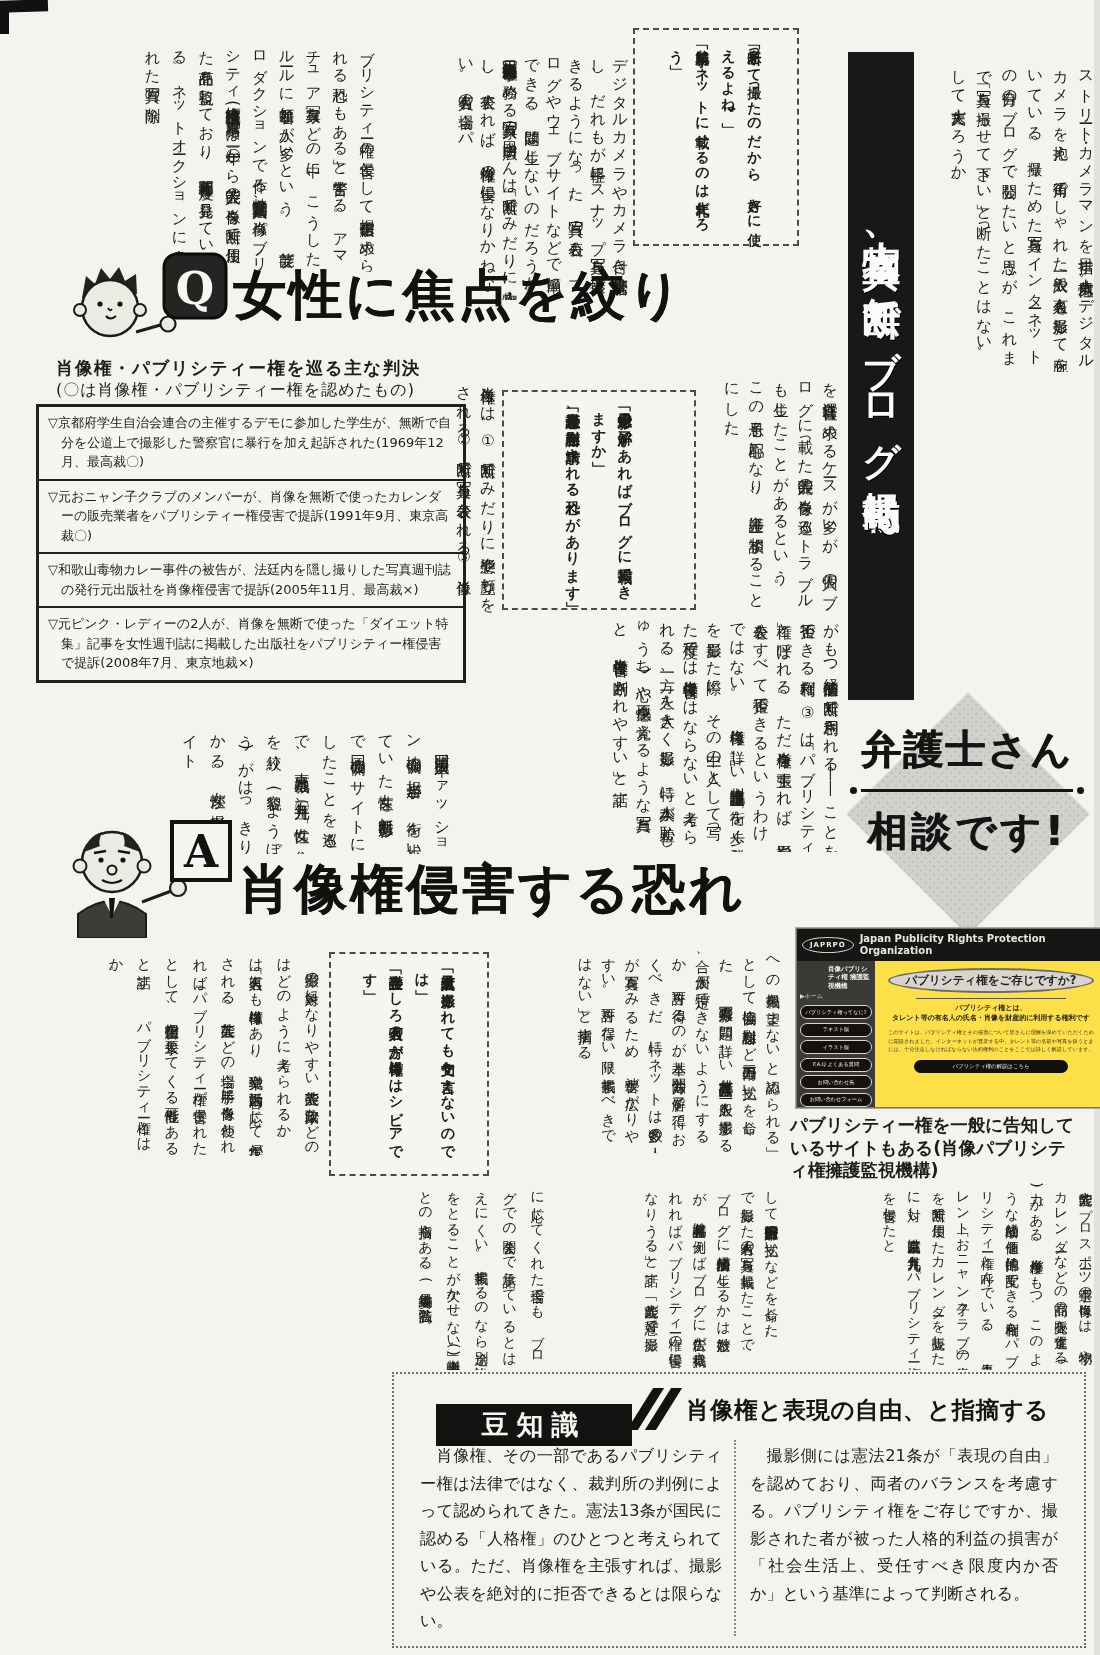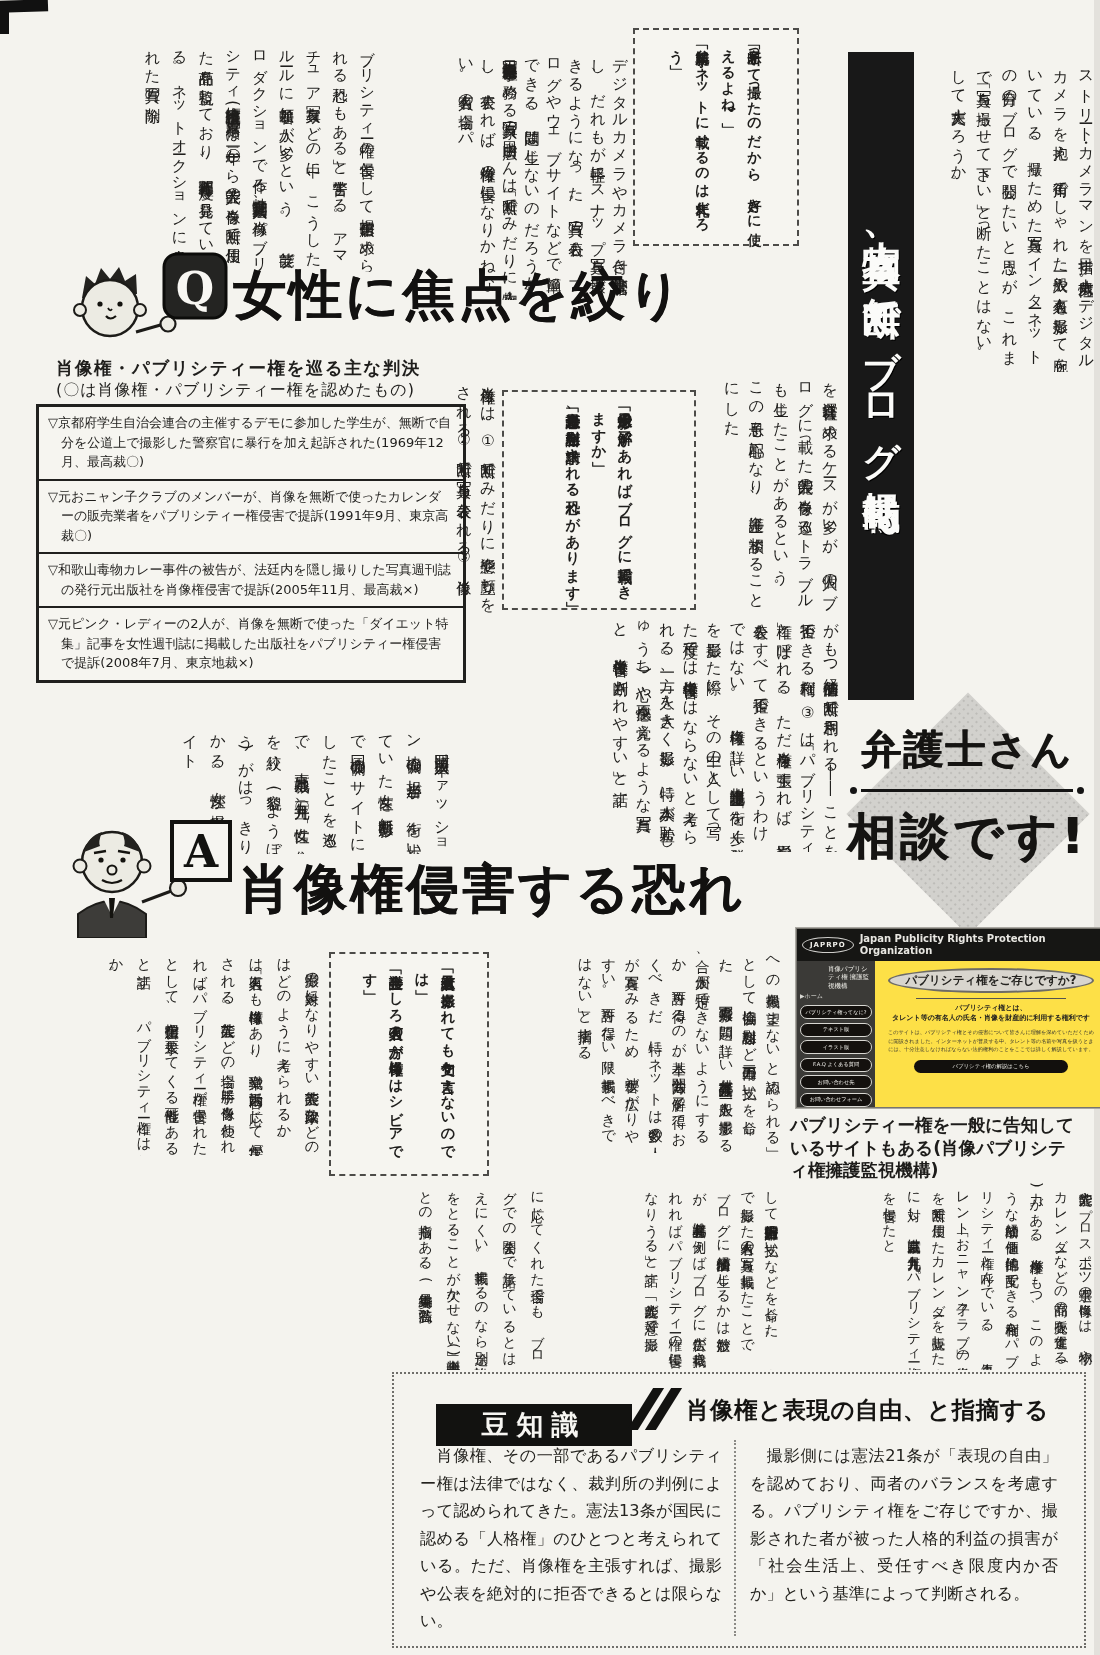--- a/index.html
+++ b/index.html
@@ -26,21 +26,21 @@
       transform:rotate(45deg);}
   .logo-line{display:flex;align-items:center;justify-content:center;gap:4px;}
   .logo-line .dot{width:7px;height:7px;background:#141414;border-radius:50%;}
   .logo-line .rule{flex:1;border-top:3px solid #141414;}
   .mini-site{position:absolute;border:1px solid #77756f;background:#ccc9c2;box-shadow:0 0 0 1px #aaa8a2;overflow:hidden;font-family:"DejaVu Sans",sans-serif;margin-left:8px;}
   .ms-header{height:32px;background:#161614;display:flex;align-items:center;padding:0 5px;gap:6px;}
   .ms-logo{border:1px solid #cfcecb;border-radius:50%;color:#f2f1ec;font-size:7px;font-weight:bold;
            padding:3px 7px;letter-spacing:1px;}
   .ms-org{color:#e8e7e2;font-size:10px;font-weight:bold;line-height:1.25;}
   .ms-side{position:absolute;left:0;top:32px;bottom:0;width:78px;background:#3b3a37;padding:4px 3px;box-sizing:border-box;}
-  .ms-side .org2{color:#f1f0ea;font-size:6.5px;font-weight:normal;line-height:1.3;margin-bottom:2px;padding-left:28px;}
+  .ms-side .org2{color:#f1f0ea;font-size:6.5px;font-weight:bold;line-height:1.3;margin-bottom:2px;padding-left:28px;}
   .ms-side .home{color:#d8d7d2;font-size:6px;margin-bottom:4px;}
   .ms-btn{border:1px solid #d8d7d2;border-radius:8px;background:#14110e;color:#f4f3ee;
           font-size:5.2px;text-align:center;padding:2.5px 1px;margin-bottom:3.5px;white-space:nowrap;overflow:hidden;}
   .ms-main{position:absolute;left:78px;top:32px;right:0;bottom:0;background:#fde047;padding:7px 12px;box-sizing:border-box;}
   .ms-title{display:inline-block;border:2px solid #6d6b66;border-radius:50%;padding:3px 16px;
             font-size:11.5px;font-weight:900;color:#23221f;background:#d8d5ce;white-space:nowrap;}
   .ms-hr{border-top:1.5px solid #55544f;width:72%;margin:5px auto 4px auto;}
   .ms-sub{font-size:7px;font-weight:bold;text-align:center;color:#23221f;line-height:1.45;}
   .ms-body{font-size:5.2px;color:#33322f;line-height:1.65;text-align:center;margin-top:5px;}
   .ms-foot{margin:6px auto 0 auto;background:#12100d;border-radius:12px;width:150px;
@@ -115,21 +115,21 @@
 
   <div class="abs" style="left:838px;top:700px;width:258px;height:228px;">
     <div class="diamond" style="left:44px;top:28px;width:172px;height:172px;"></div>
     <div class="abs" style="left:0;top:22px;width:258px;text-align:center;">
       <div style="font-size:40px;font-weight:900;letter-spacing:2px;color:#151412;text-shadow:1px 0 0 #151412;">弁護士さん</div>
       <div class="logo-line" style="margin:10px 12px;">
         <span class="dot"></span>
           <span class="rule"></span>
           <span class="dot"></span>
       </div>
-      <div style="font-size:49px;font-weight:900;letter-spacing:4px;color:#151412;text-shadow:1px 0 0 #151412;">相談です!</div>
+      <div style="font-size:40px;font-weight:900;letter-spacing:4px;color:#151412;text-shadow:1px 0 0 #151412;">相談です!</div>
     </div>
   </div>
 
   <svg class="abs" style="left:50px;top:816px;" width="185" height="122" viewBox="0 0 185 122">
     <circle cx="62" cy="46" r="30" fill="#ecebe3" stroke="#1c1b18" stroke-width="2.5"></circle>
     <path d="M34,36 Q38,20 52,16 Q48,26 50,30 Z" fill="#23221f"></path>
     <path d="M90,36 Q86,20 72,16 Q76,26 74,30 Z" fill="#23221f"></path>
     <circle cx="30" cy="50" r="6.5" fill="#ecebe3" stroke="#1c1b18" stroke-width="2"></circle>
     <circle cx="94" cy="50" r="6.5" fill="#ecebe3" stroke="#1c1b18" stroke-width="2"></circle>
     <circle cx="51" cy="44" r="2.6" fill="#14130f"></circle>

